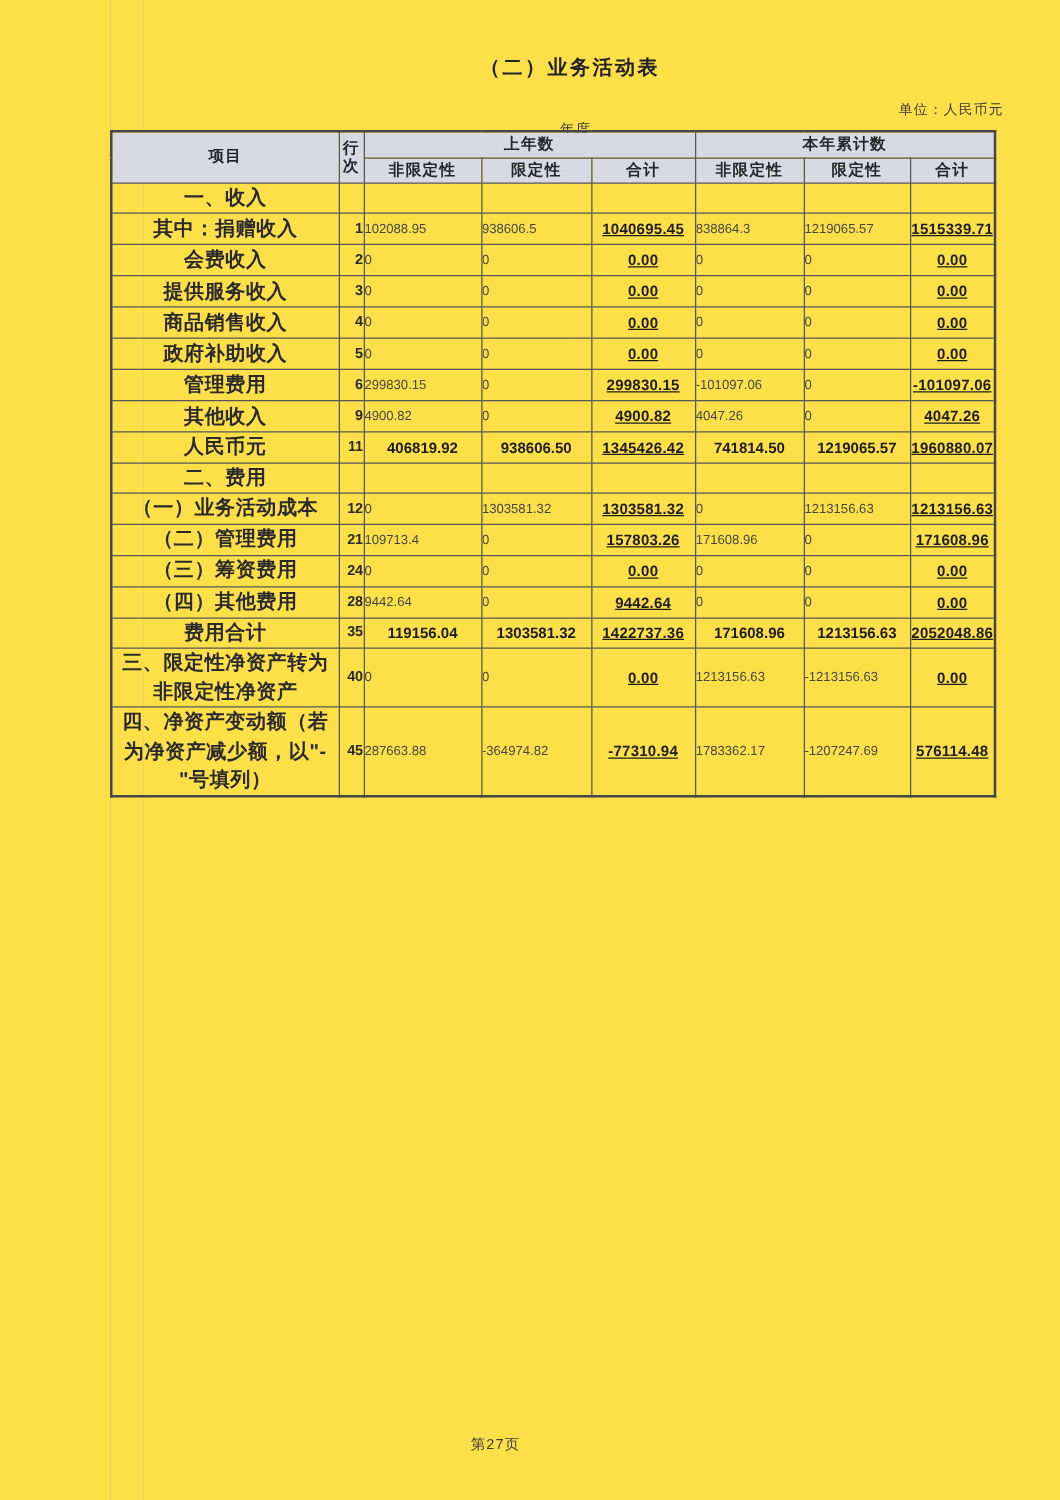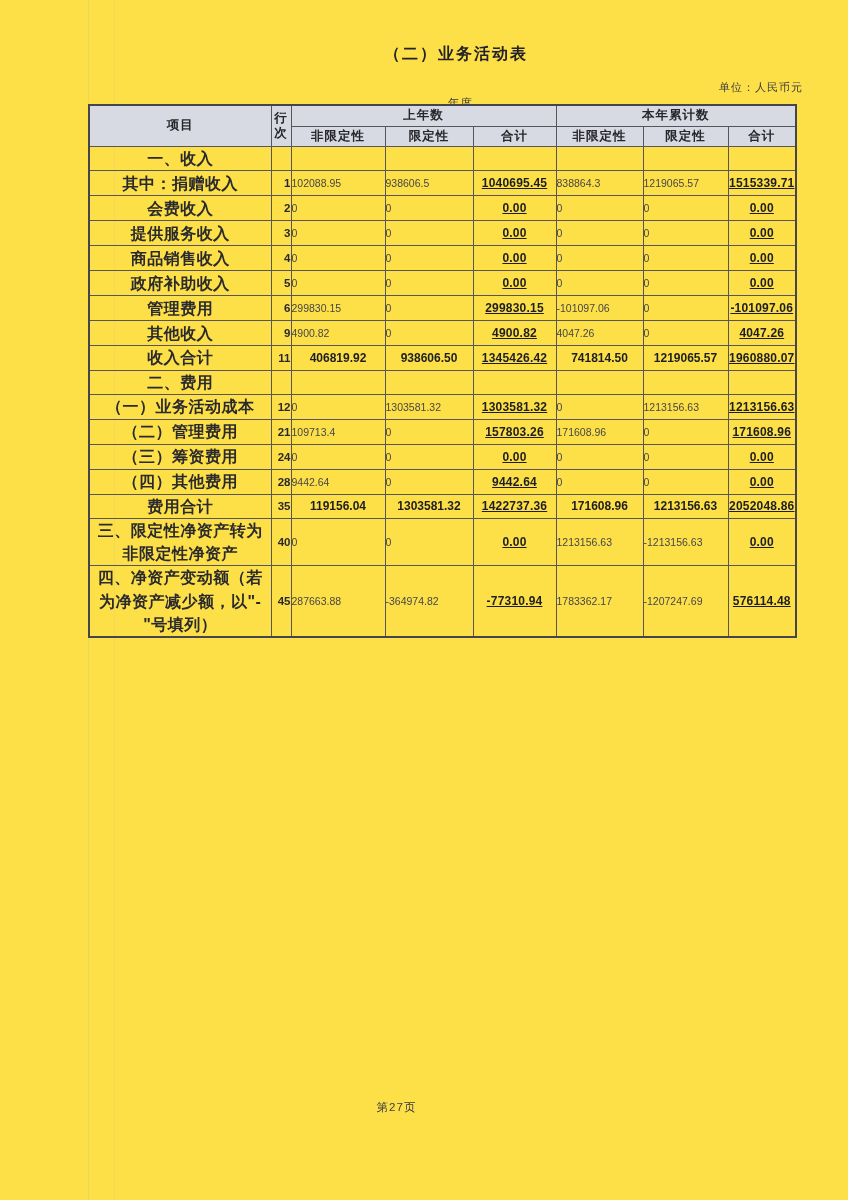--- a/index.html
+++ b/index.html
@@ -68,21 +68,21 @@
     text-align:center;letter-spacing:0.2px;text-decoration:underline;
   }
   tr.row-section td{height:17px;}
   tr.row-data td{height:24px;}
   tr.row-total td{height:20px;}
   tr.row-total td.c-num{
     font-size:12px;font-weight:bold;color:#1e1e22;text-align:center;padding-left:0;
   }
 
   .pagenum{
-    position:absolute;top:1100px;left:0;width:793px;
+    position:absolute;top:1148px;left:0;width:793px;
     text-align:center;font-size:11.5px;color:#3c3c40;letter-spacing:1px;
   }
 </style>
 </head>
 <body>
 
 <div class="page">
   <div class="crease c1"></div>
   <div class="crease c2"></div>
 
@@ -193,21 +193,21 @@
           <td class="c-item">其他收入</td>
           <td class="c-line">9</td>
           <td class="c-num">4900.82</td>
           <td class="c-num">0</td>
           <td class="c-total">4900.82</td>
           <td class="c-num">4047.26</td>
           <td class="c-num">0</td>
           <td class="c-total">4047.26</td>
         </tr>
         <tr class="row-total">
-          <td class="c-item">收入合计</td>
+          <td class="c-item">人民币元</td>
           <td class="c-line">11</td>
           <td class="c-num">406819.92</td>
           <td class="c-num">938606.50</td>
           <td class="c-total">1345426.42</td>
           <td class="c-num">741814.50</td>
           <td class="c-num">1219065.57</td>
           <td class="c-total">1960880.07</td>
         </tr>
         <tr class="row-section">
           <td class="c-item">二、费用</td>

